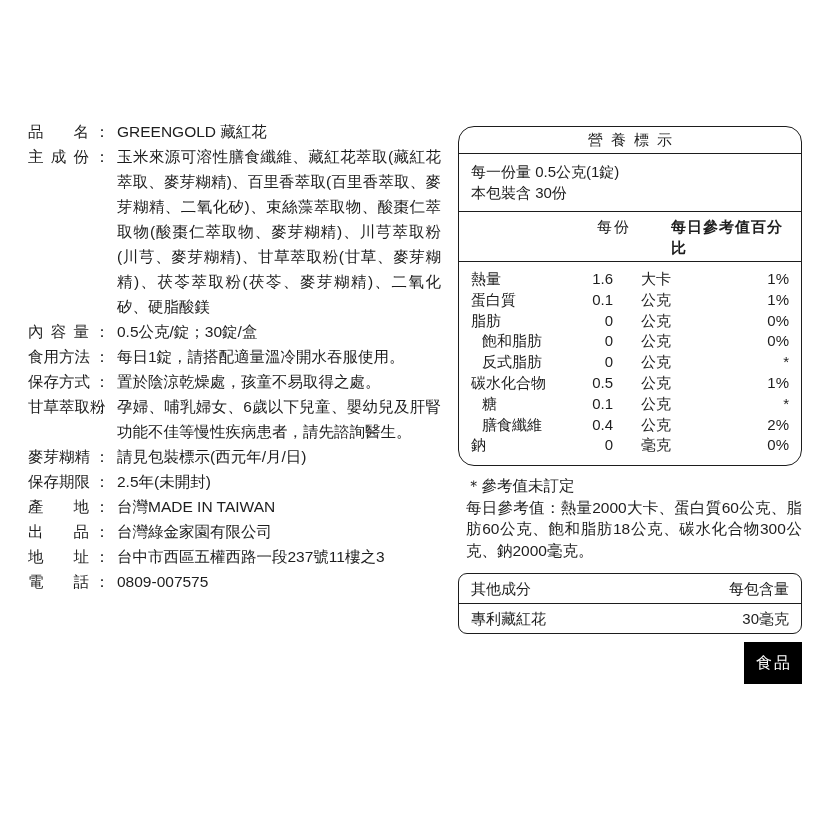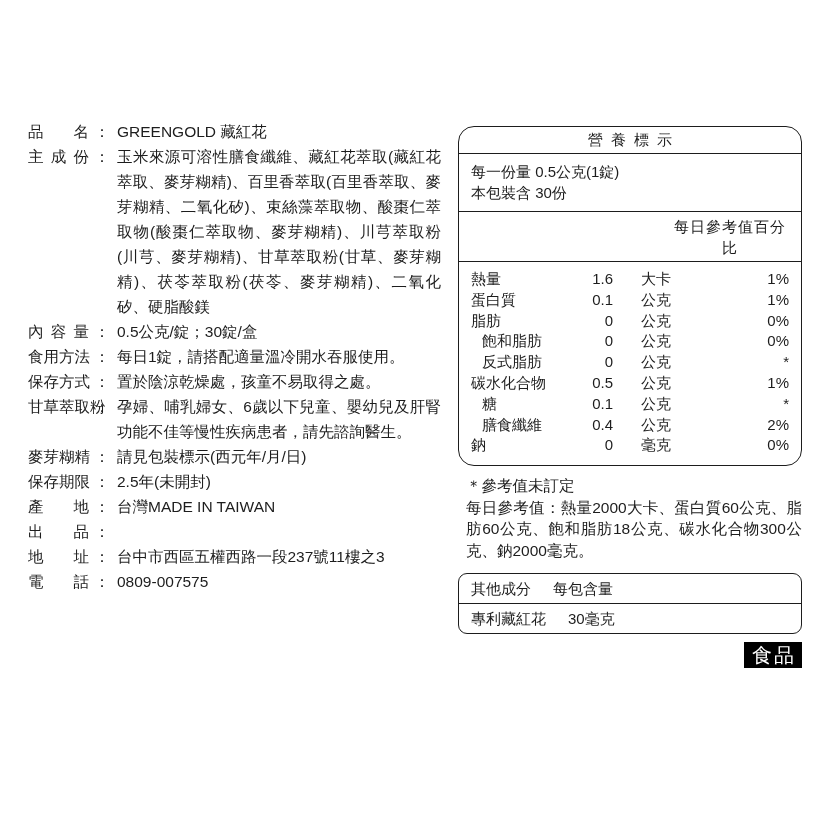--- a/index.html
+++ b/index.html
@@ -65,21 +65,21 @@
     display: grid;
     grid-template-columns: 86px 56px 58px 1fr;
   }
   .nut-colhead {
     padding: 4px 12px 3px;
     font-size: 15px;
     line-height: 21px;
     border-bottom: 1.5px solid #1d1d1d;
   }
   .head-per-serving { grid-column: 2 / 4; text-align: center; letter-spacing: 2px; }
-  .head-dv { grid-column: 4 / 5; text-align: center; letter-spacing: 1px; }
+  .head-dv { grid-column: 4 / 5; text-align: left; letter-spacing: 1px; font-weight: bold; }
   .nut-rows { padding: 7px 12px 9px; }
   .nut-row { font-size: 15px; line-height: 20.8px; }
   .n-name { text-align: left; white-space: nowrap; }
   .n-name.indent { padding-left: 11px; }
   .n-amt { text-align: right; }
   .n-unit { padding-left: 3px; text-align: right; }
   .n-dv { text-align: right; }
 
   .footnote {
     margin-top: 9px;
@@ -92,36 +92,37 @@
   .other-box {
     margin-top: 12px;
     border: 1.5px solid #1d1d1d;
     border-radius: 9px;
     overflow: hidden;
     font-size: 15px;
     background: #ffffff;
   }
   .other-head, .other-row {
     display: flex;
+    justify-content: space-between;
     align-items: center;
     line-height: 21px;
     padding: 4px 12px;
     gap: 22px;
   }
   .other-head { border-bottom: 1.5px solid #1d1d1d; }
 
   .food-badge {
     margin: 8px 0 0 auto;
-    width: 58px; height: 26px;
+    width: 58px; height: 42px;
     background: #000000;
     color: #ffffff;
     display: flex;
     align-items: center;
     justify-content: center;
-    font-size: 20px;
+    font-size: 16px;
     letter-spacing: 2px;
     text-indent: 2px;
   }
 </style>
 </head>
 <body>
 
 <div class="left-col">
 
   <div class="info-row">
@@ -174,20 +175,21 @@
 
   <div class="info-row">
     <span class="info-label">產地</span>
     <span class="info-colon">：</span>
     <div class="info-value">台灣MADE IN TAIWAN</div>
   </div>
 
   <div class="info-row">
     <span class="info-label">出品</span>
     <span class="info-colon">：</span>
+    <div class="info-value">台灣綠金家園有限公司</div>
   </div>
 
   <div class="info-row">
     <span class="info-label">地址</span>
     <span class="info-colon">：</span>
     <div class="info-value">台中市西區五權西路一段237號11樓之3</div>
   </div>
 
   <div class="info-row">
     <span class="info-label">電話</span>
@@ -201,20 +203,21 @@
 
   <div class="nutrition-box">
     <div class="nut-title">營養標示</div>
 
     <div class="nut-serving">
       <div>每一份量 0.5公克(1錠)</div>
       <div>本包裝含 30份</div>
     </div>
 
     <div class="nut-colhead nut-grid">
+      <span class="head-per-serving">每份</span>
       <span class="head-dv">每日參考值百分比</span>
     </div>
 
     <div class="nut-rows">
 
       <div class="nut-row nut-grid">
         <span class="n-name">熱量</span>
         <span class="n-amt">1.6</span>
         <span class="n-unit">大卡</span>
         <span class="n-dv">1%</span>

